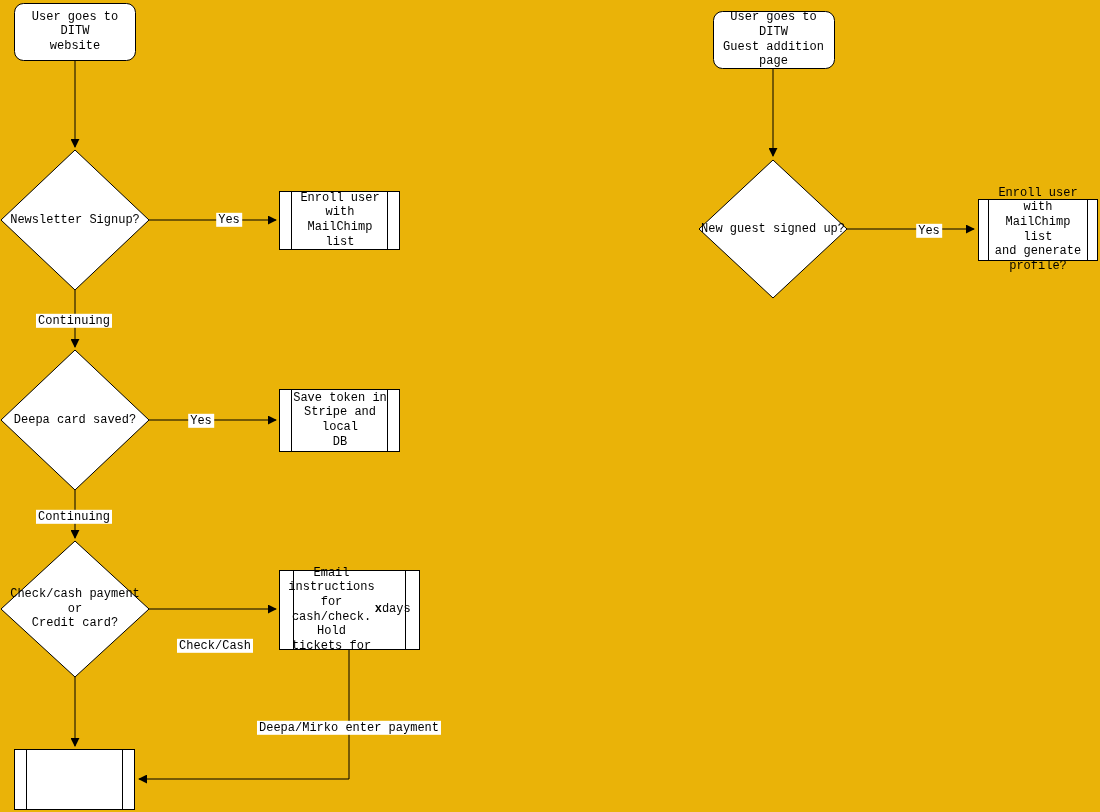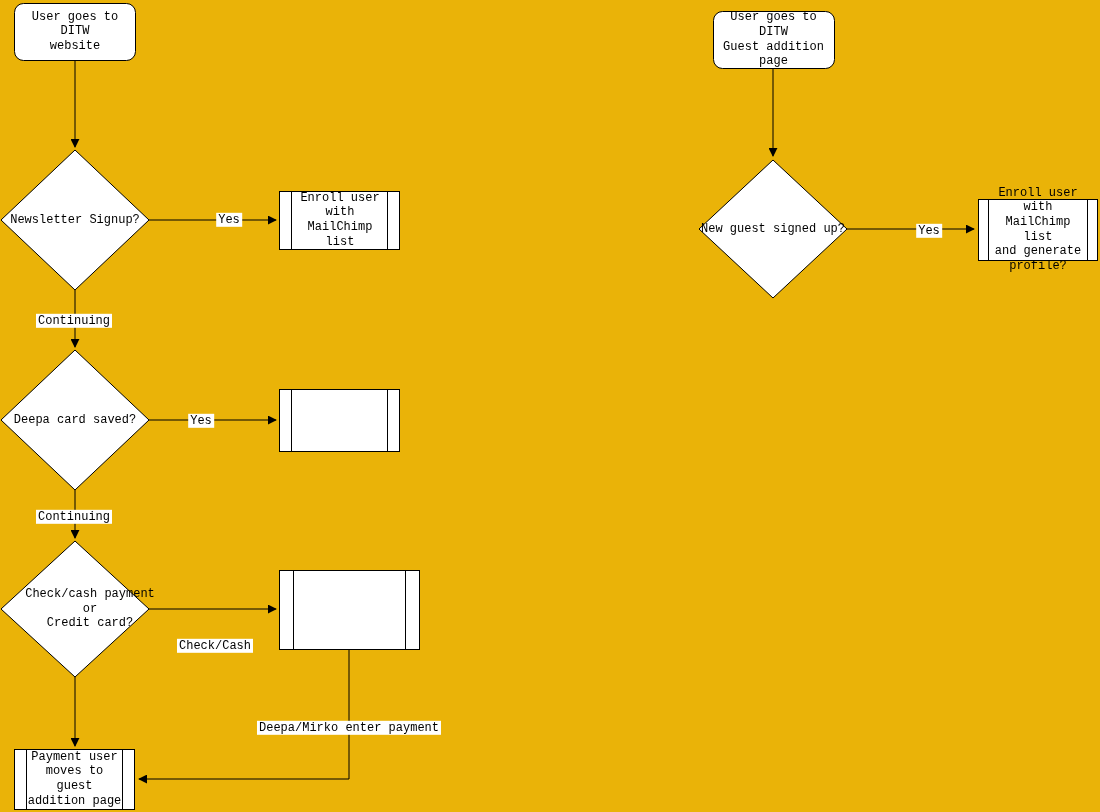--- a/index.html
+++ b/index.html
@@ -111,29 +111,32 @@
   <div class="node-label" style="left:14px; top:3px; width:122px; height:57px;">User goes to DITW
 website</div>
 
   <div class="node-label" style="left:1px; top:190px; width:148px; height:60px;">Newsletter Signup?</div>
 
   <div class="node-label" style="left:292px; top:191px; width:96px; height:58px;">Enroll user with
 MailChimp list</div>
 
   <div class="node-label" style="left:1px; top:390px; width:148px; height:60px;">Deepa card saved?</div>
 
+  <div class="node-label" style="left:292px; top:389px; width:96px; height:62px;">Save token in
+Stripe and local
+DB</div>
 
-  <div class="node-label" style="left:1px; top:579px; width:148px; height:60px;margin-left:15px;">Check/cash payment
+  <div class="node-label" style="left:1px; top:579px; width:148px; height:60px;">Check/cash payment
 or
 Credit card?</div>
 
+  <div class="node-label" style="left:294px; top:570px; width:111px; height:79px;"><span>Email instructions
+for cash/check. Hold
+tickets for </span><b>x</b><span> days</span></div>
 
-  <div class="node-label" style="left:27px; top:749px; width:95px; height:60px;">Payment user
-moves to guest
-addition page</div>
 
   <div class="node-label" style="left:713px; top:11px; width:121px; height:57px;">User goes to DITW
 Guest addition page</div>
 
   <div class="node-label" style="left:699px; top:199px; width:148px; height:60px;text-align:center;">New guest signed up?</div>
 
   <div class="node-label" style="left:989px; top:199px; width:98px; height:61px;">Enroll user with
 MailChimp list
 and generate
 profile?</div>

